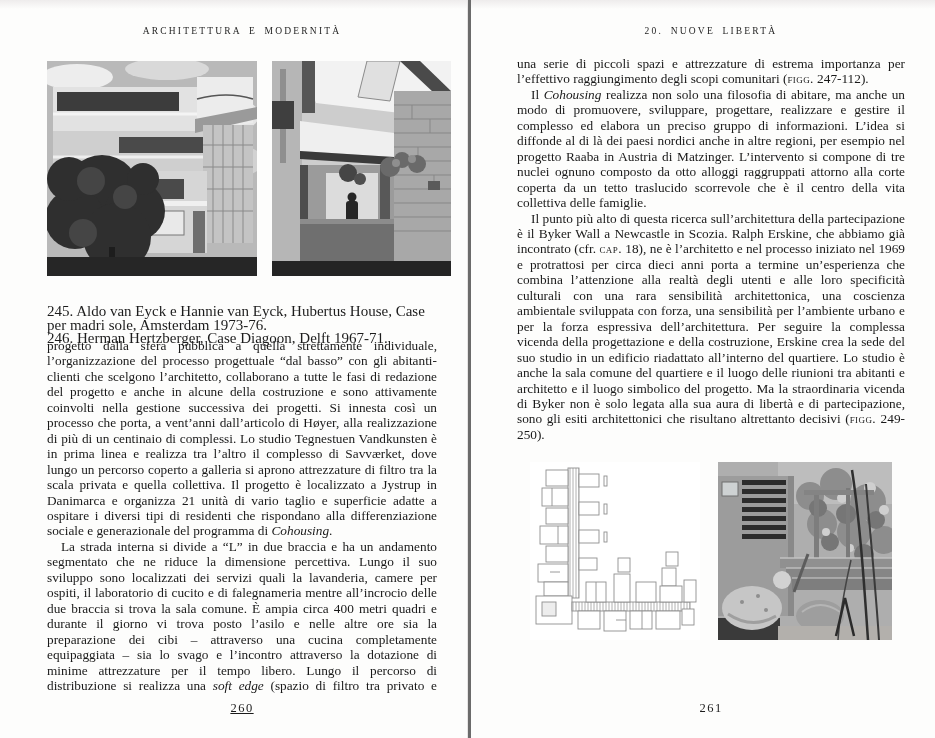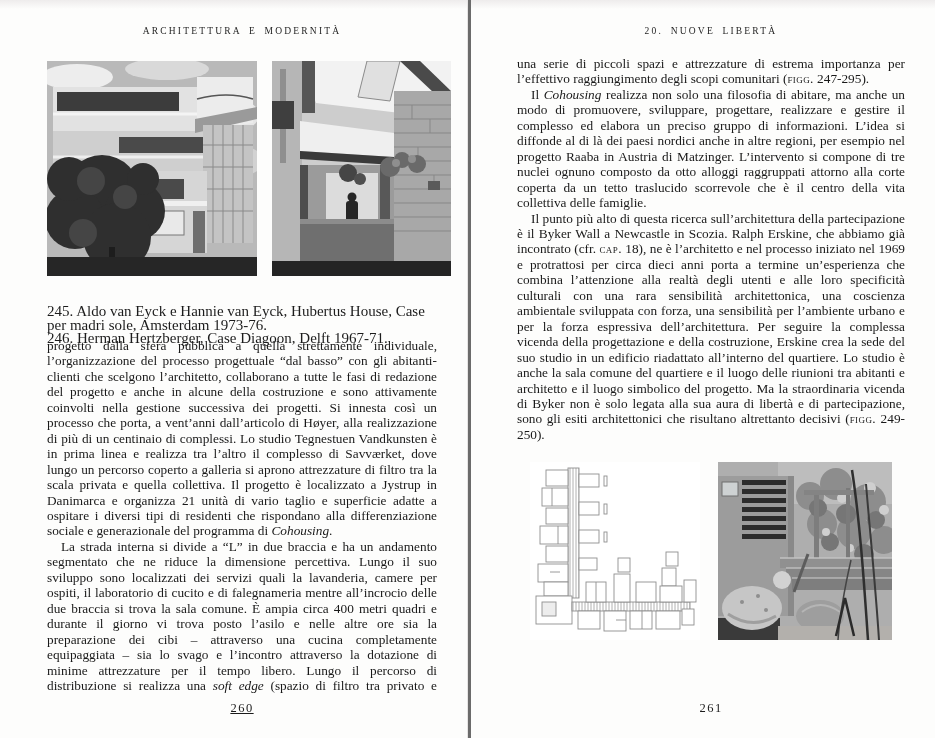--- a/index.html
+++ b/index.html
@@ -175,21 +175,21 @@
   <div class="page-number">260</div>
 </div>
 
 <div class="spine"></div>
 
 <div class="page page-right">
 
   <div class="running-head">20. NUOVE LIBERTÀ</div>
 
   <div class="body-text body-right">
-      <p class="para"><span>una serie di piccoli spazi e attrezzature di estrema importanza per l’effettivo raggiungimento degli scopi comunitari (</span><span class="sc">figg.</span><span> 247-295).</span></p>
+      <p class="para"><span>una serie di piccoli spazi e attrezzature di estrema importanza per l’effettivo raggiungimento degli scopi comunitari (</span><span class="sc">figg.</span><span> 247-112).</span></p>
       <p class="para indent"><span>Il </span><i>Cohousing</i><span> realizza non solo una filosofia di abitare, ma anche un modo di promuovere, sviluppare, progettare, realizzare e gestire il complesso ed elabora un preciso gruppo di informazioni. L’idea si diffonde al di là dei paesi nordici anche in altre regioni, per esempio nel progetto Raaba in Austria di Matzinger. L’intervento si compone di tre nuclei ognuno composto da otto alloggi raggruppati attorno alla corte coperta da un tetto traslucido scorrevole che è il centro della vita collettiva delle famiglie.</span></p>
       <p class="para indent"><span>Il punto più alto di questa ricerca sull’architettura della partecipazione è il Byker Wall a Newcastle in Scozia. Ralph Erskine, che abbiamo già incontrato (cfr. </span><span class="sc">cap.</span><span> 18), ne è l’architetto e nel processo iniziato nel 1969 e protrattosi per circa dieci anni porta a termine un’esperienza che combina l’attenzione alla realtà degli utenti e alle loro specificità culturali con una rara sensibilità architettonica, una coscienza ambientale sviluppata con forza, una sensibilità per l’ambiente urbano e per la forza espressiva dell’architettura. Per seguire la complessa vicenda della progettazione e della costruzione, Erskine crea la sede del suo studio in un edificio riadattato all’interno del quartiere. Lo studio è anche la sala comune del quartiere e il luogo delle riunioni tra abitanti e architetto e il luogo simbolico del progetto. Ma la straordinaria vicenda di Byker non è solo legata alla sua aura di libertà e di partecipazione, sono gli esiti architettonici che risultano altrettanto decisivi (</span><span class="sc">figg.</span><span> 249-250).</span></p>
     </div>
 
   <div class="figures-row">
 
     <svg width="170" height="178" viewBox="0 0 170 178" role="img" aria-label="Figura 247: planimetria a schema a L delle co-residenze Savvaerket con la strada interna tratteggiata">
       <defs>
         <pattern id="hatchp" width="3" height="3" patternUnits="userSpaceOnUse">
           <rect width="3" height="3" fill="#ffffff"></rect>

